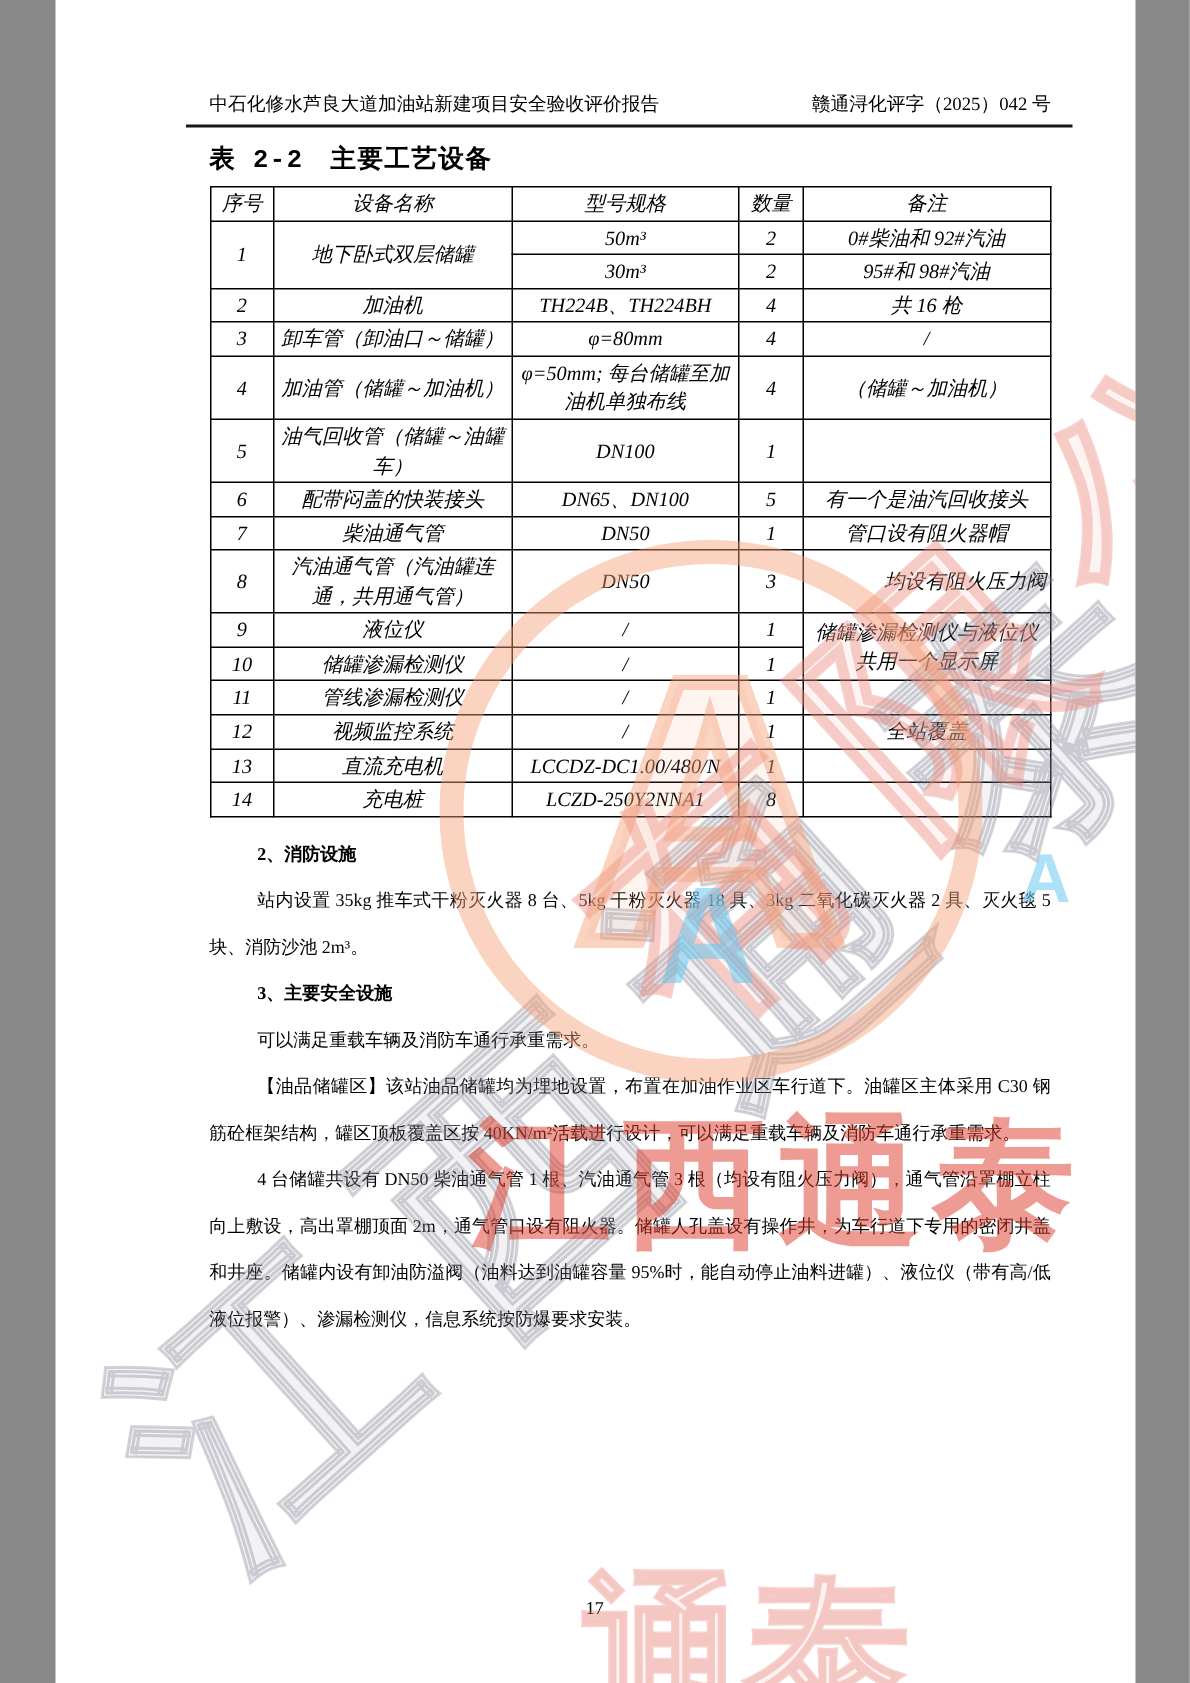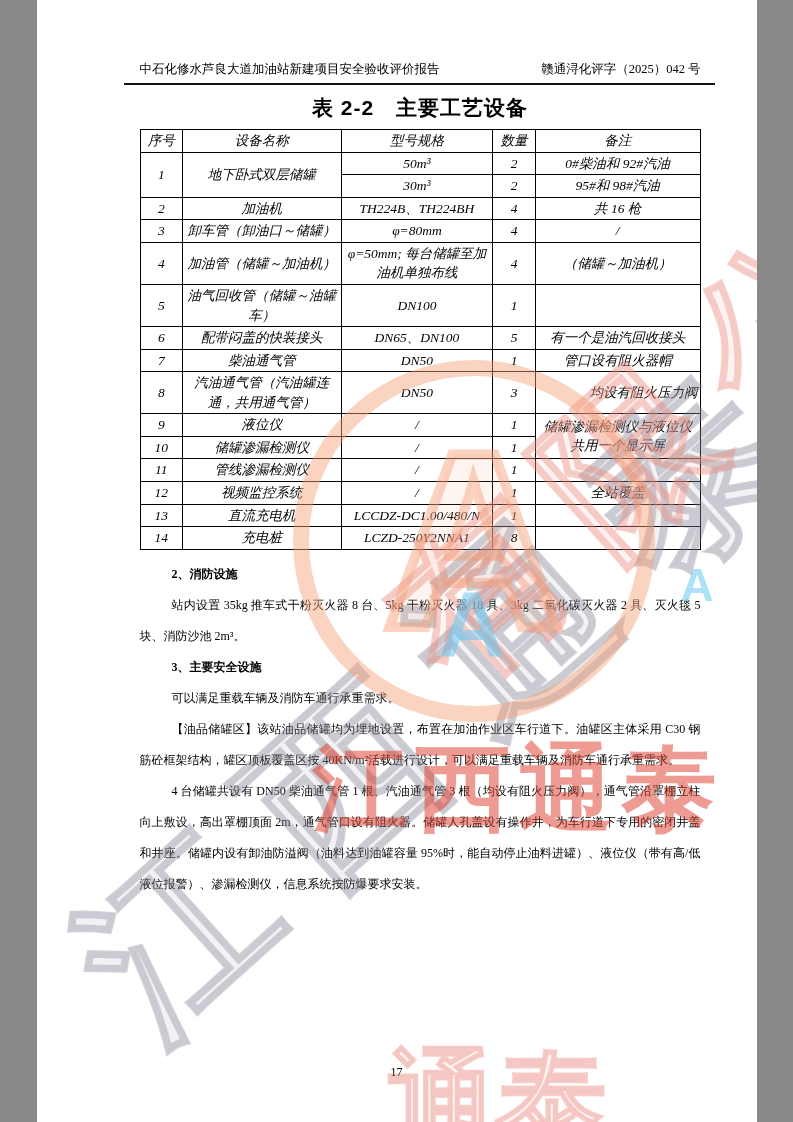--- a/index.html
+++ b/index.html
@@ -5,22 +5,22 @@
   html,body{margin:0;padding:0;background:#888;}
   .page{
     position:relative;width:720px;height:1122px;background:#ffffff;
     margin:0 auto;box-sizing:border-box;padding:60px 56px 0 103px;
     font-family:"Liberation Serif","DejaVu Serif",serif;color:#000;overflow:hidden;
   }
   .doc-header{display:flex;justify-content:space-between;align-items:flex-end;
     font-size:12.5px;line-height:18px;position:relative;z-index:2;}
   .doc-header .right{font-weight:normal;}
   .header-rule{border-top:2px solid #161616;margin:5px -14px 0 -16px;position:relative;z-index:2;}
-  .table-title{text-align:center;font-weight:bold;font-size:21px;margin-top:9px;
-    font-family:Liberation Sans, sans-serif;position:relative;z-index:2;letter-spacing:1px;}
+  .table-title{font-weight:bold;font-size:17px;margin-top:9px;
+    font-family:Liberation Mono, monospace;position:relative;z-index:2;letter-spacing:1px;}
   table.equip{border-collapse:collapse;width:100%;margin-top:7px;table-layout:fixed;
     position:relative;z-index:2;border:1.5px solid #000;font-style:italic;}
   table.equip th,table.equip td{
     border:1px solid #000;text-align:center;vertical-align:middle;
     font-size:13.5px;line-height:1.45;padding:1px 2px;font-weight:normal;
     overflow:hidden;}
   table.equip td.al{text-align:right;}
   .bodytext{margin-top:9px;font-size:12px;line-height:31px;text-align:justify;position:relative;z-index:2;}
   .bodytext p{margin:0;text-indent:32px;}
   .bodytext p.h{font-weight:bold;}

